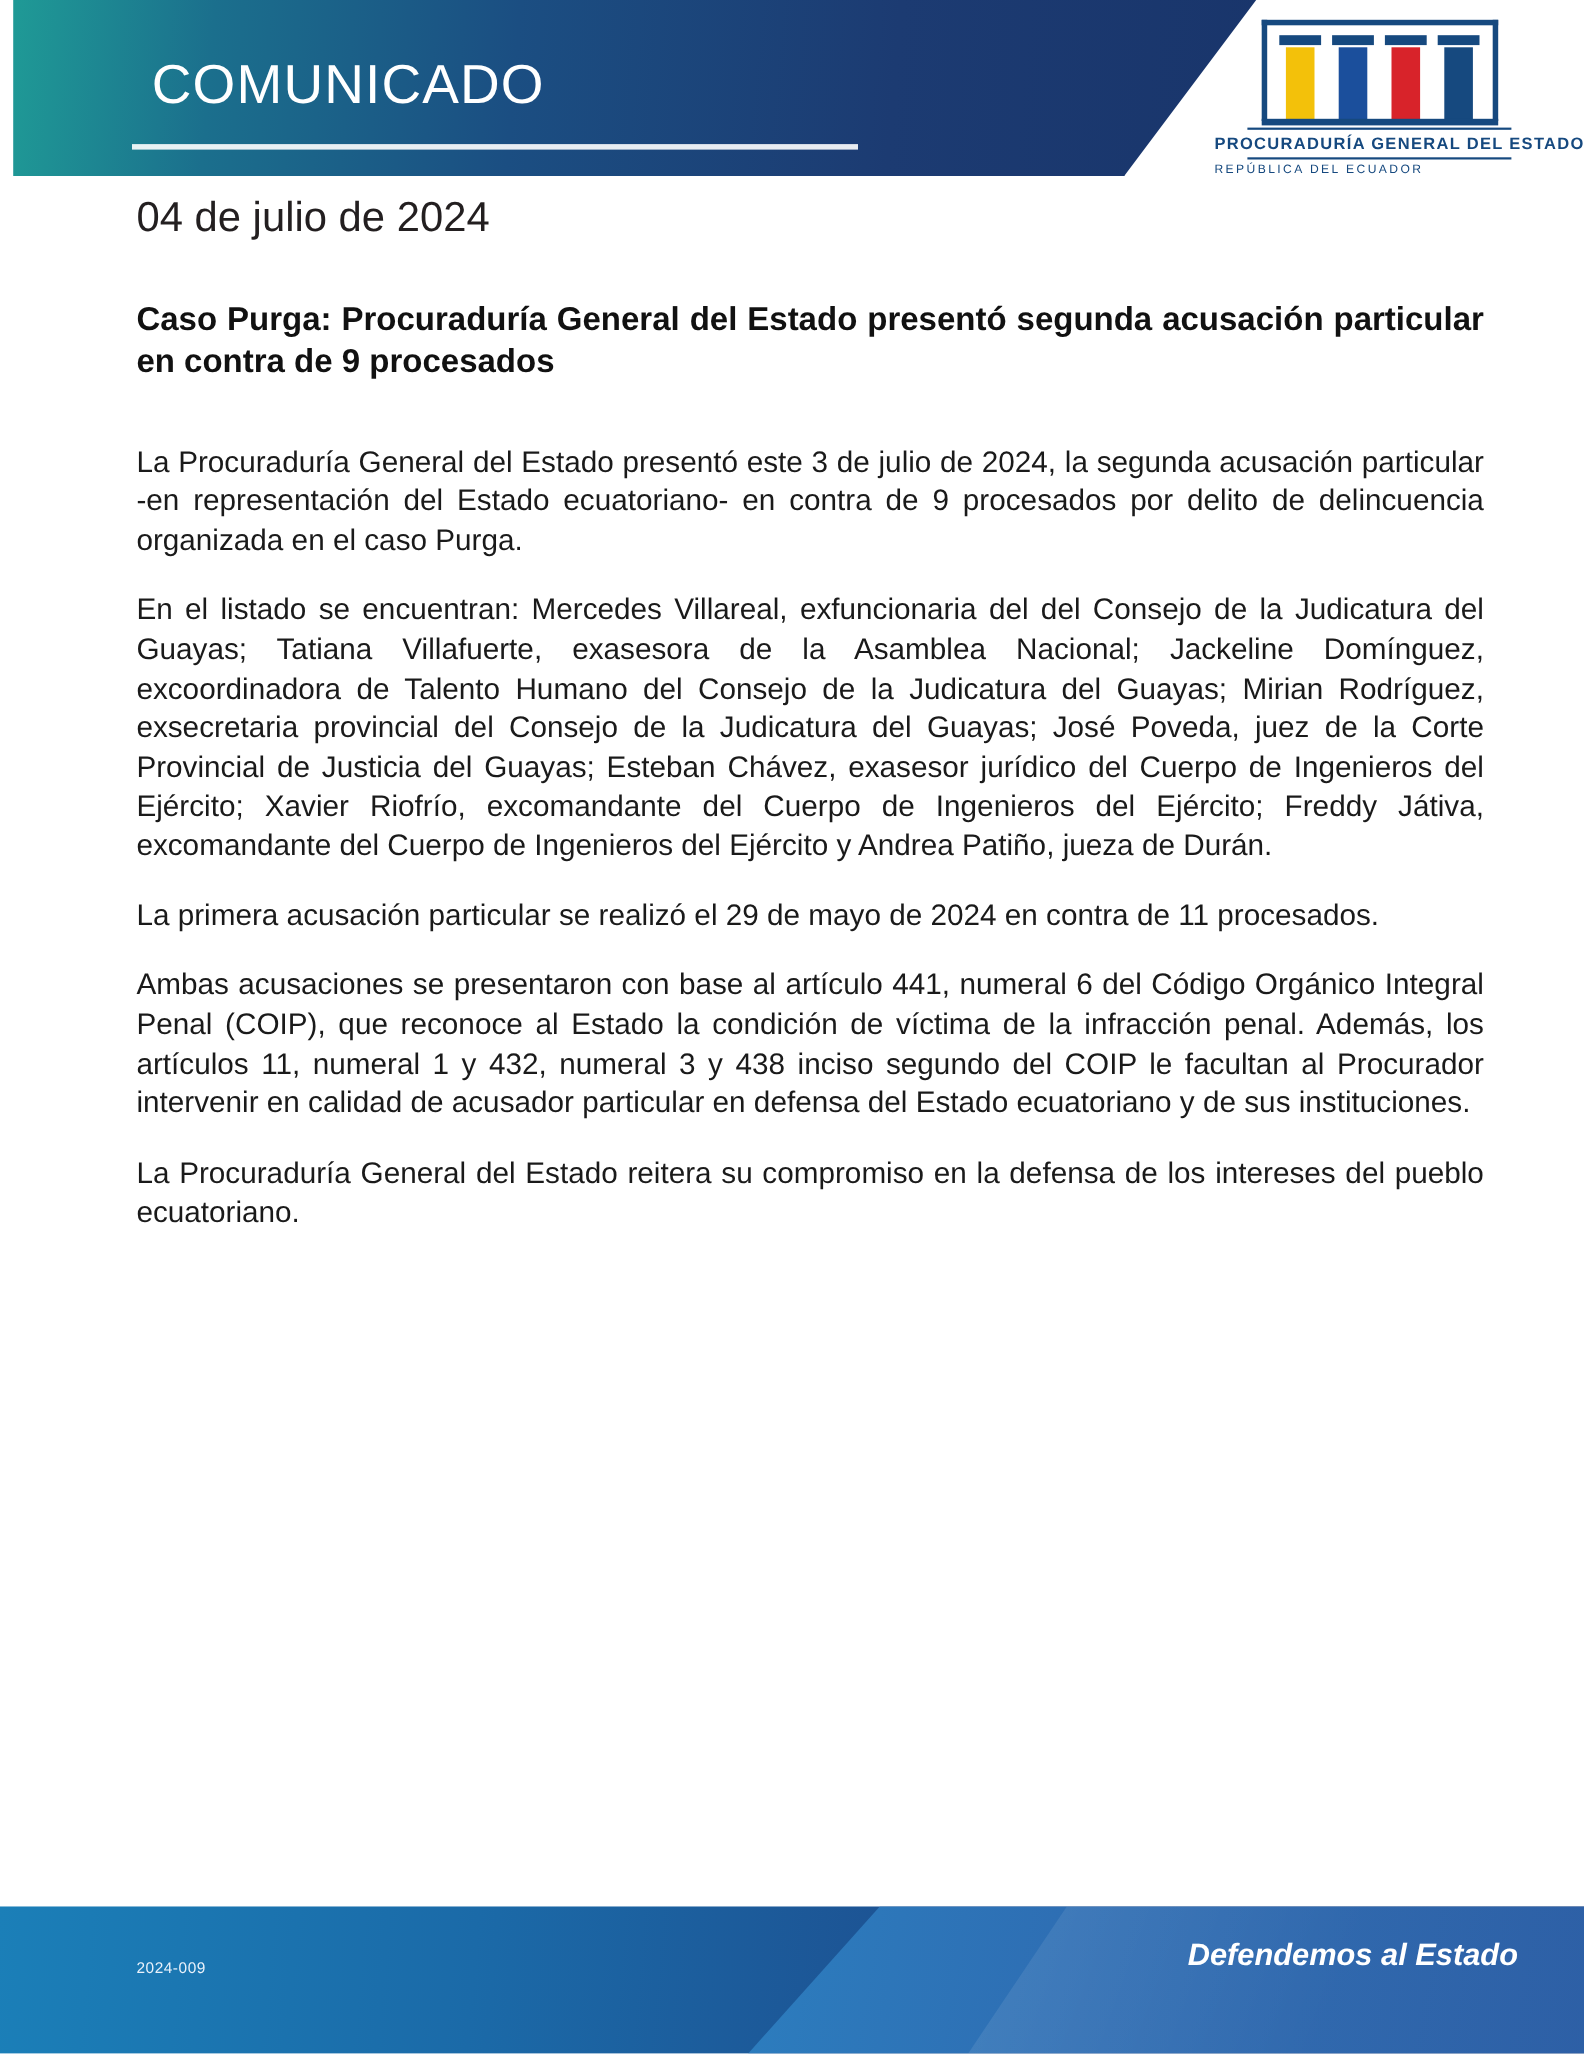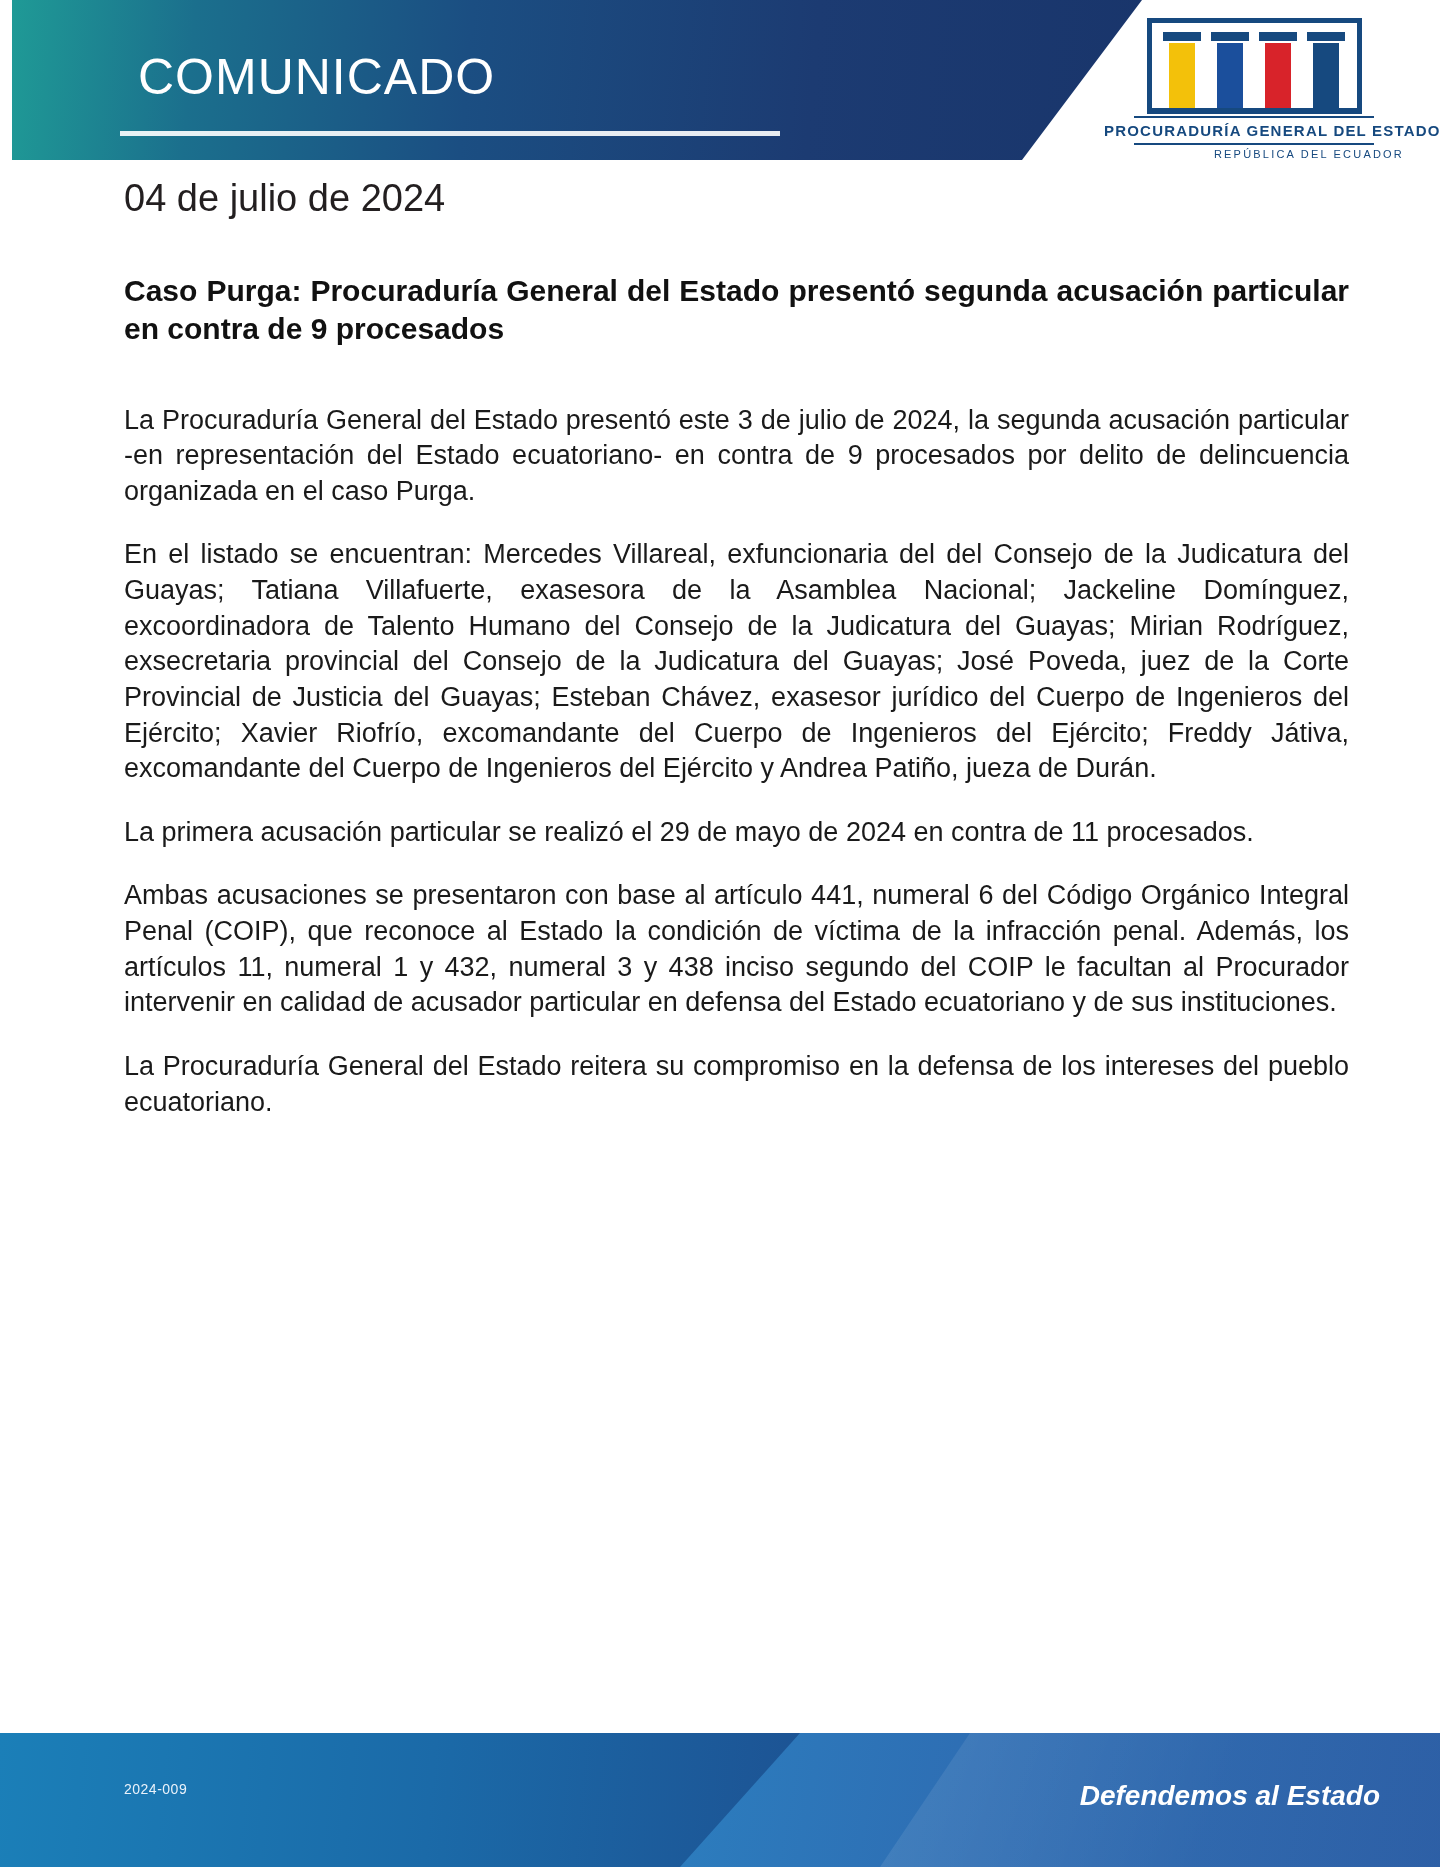--- a/index.html
+++ b/index.html
@@ -138,21 +138,21 @@
     margin-top: 4px;
     white-space: nowrap;
   }
   .logo-rule2 {
     width: 240px;
     height: 2px;
     background: #16497f;
     margin: 4px auto 0;
   }
   .logo-text2 {
-    text-align: right;
+    text-align: left;
     color: #16497f;
     font-size: 11px;
     letter-spacing: 2.2px;
     font-weight: 400;
     margin-top: 3px;
     white-space: nowrap;
   }
 
   
   .content {
@@ -222,21 +222,21 @@
     position: absolute;
     left: 124px;
     top: 48px;
     color: #eaf2fb;
     font-size: 14px;
     letter-spacing: 0.5px;
   }
   .footer-slogan {
     position: absolute;
     right: 60px;
-    top: 44px;
+    top: 25px;
     text-align: right;
     color: #ffffff;
     font-style: italic;
     font-size: 28px;
     line-height: 1.35;
     font-weight: 700;
   }
   .footer-slogan span { display: block; white-space: nowrap; }
 </style>
 </head>

